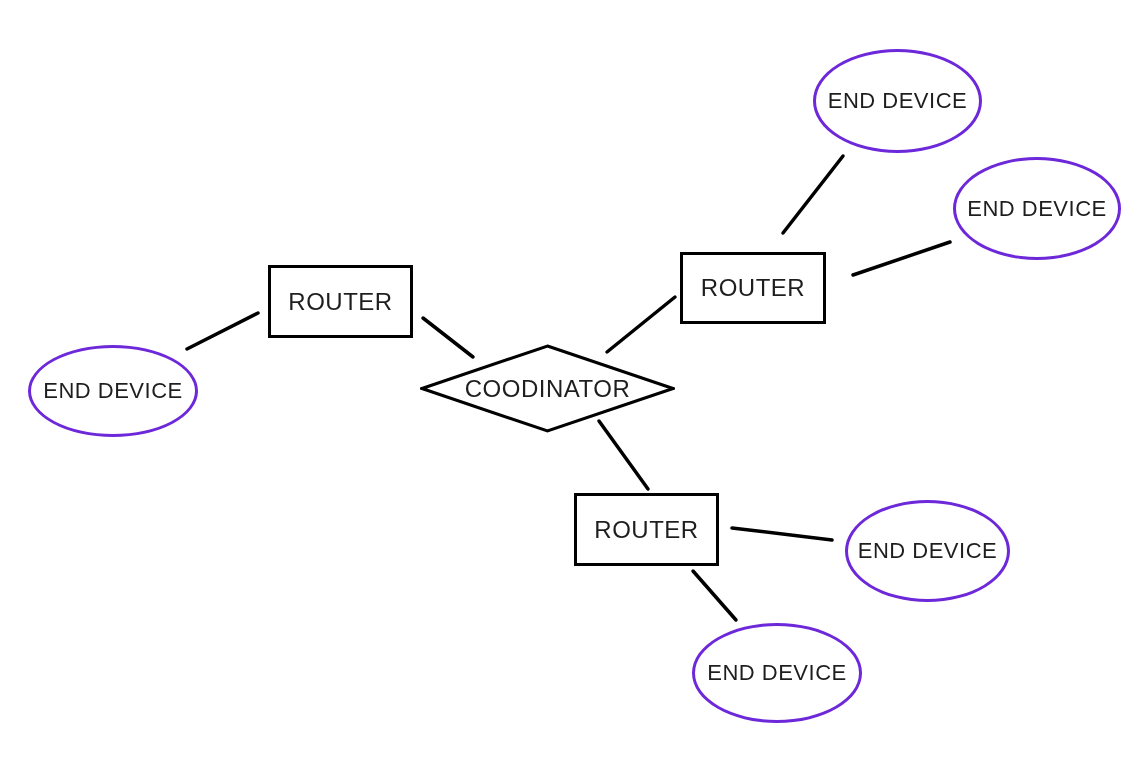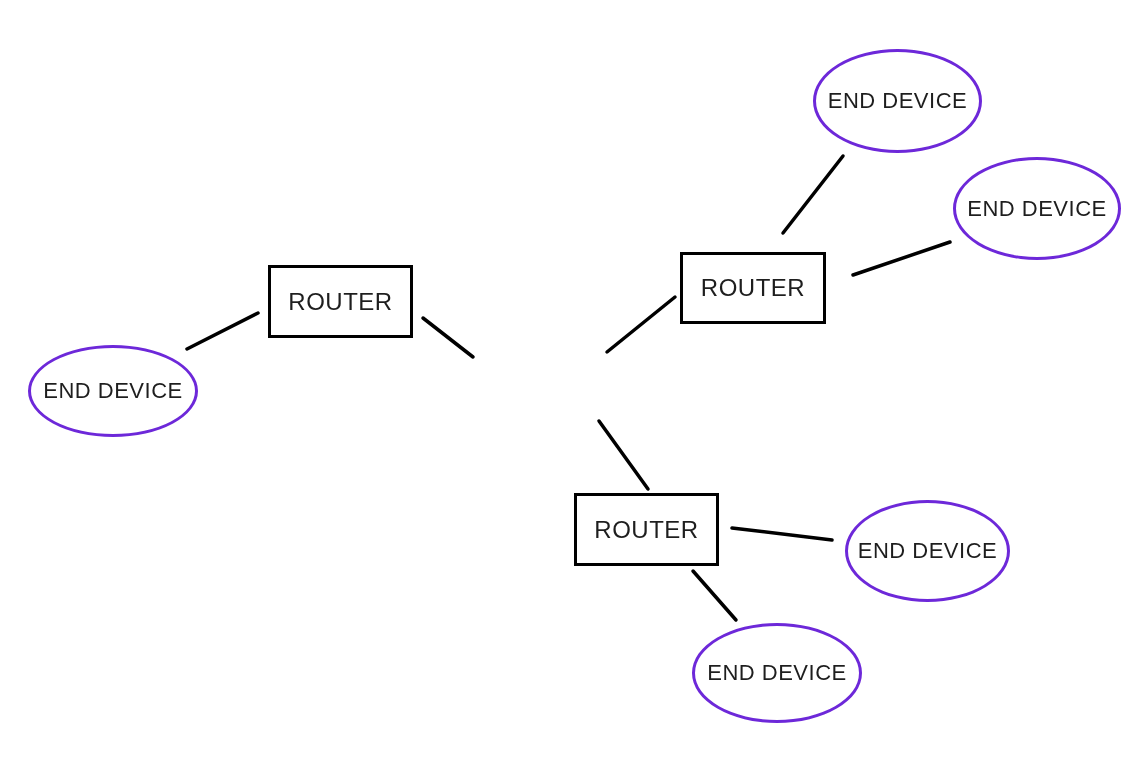--- a/index.html
+++ b/index.html
@@ -69,20 +69,26 @@
       <line x1="187" y1="349" x2="258" y2="313" stroke="#000000" stroke-width="3.5" stroke-linecap="round"></line>
       <line x1="423" y1="318" x2="473" y2="357" stroke="#000000" stroke-width="3.5" stroke-linecap="round"></line>
       <line x1="607" y1="352" x2="675" y2="297" stroke="#000000" stroke-width="3.5" stroke-linecap="round"></line>
       <line x1="783" y1="233" x2="843" y2="156" stroke="#000000" stroke-width="3.5" stroke-linecap="round"></line>
       <line x1="853" y1="275" x2="950" y2="242" stroke="#000000" stroke-width="3.5" stroke-linecap="round"></line>
       <line x1="599" y1="421" x2="648" y2="489" stroke="#000000" stroke-width="3.5" stroke-linecap="round"></line>
       <line x1="732" y1="528" x2="832" y2="540" stroke="#000000" stroke-width="3.5" stroke-linecap="round"></line>
       <line x1="693" y1="571" x2="736" y2="620" stroke="#000000" stroke-width="3.5" stroke-linecap="round"></line>
     </svg>
 
+  <div class="node diamond" style="left: 420px; top: 344px; width: 255px; height: 89px;">
+      <svg viewBox="0 0 255 89" preserveAspectRatio="none">
+        <polygon points="127.5,2 253,44.5 127.5,87 2,44.5" fill="#ffffff" stroke="#000000" stroke-width="3" stroke-linejoin="miter"></polygon>
+      </svg>
+    <span class="label">COODINATOR</span>
+  </div>
 
   <div class="node rect" style="left: 268px; top: 265px; width: 145px; height: 73px;">
     <span class="label">ROUTER</span>
   </div>
 
   <div class="node rect" style="left: 680px; top: 252px; width: 146px; height: 72px;">
     <span class="label">ROUTER</span>
   </div>
 
   <div class="node rect" style="left: 574px; top: 493px; width: 145px; height: 73px;">

